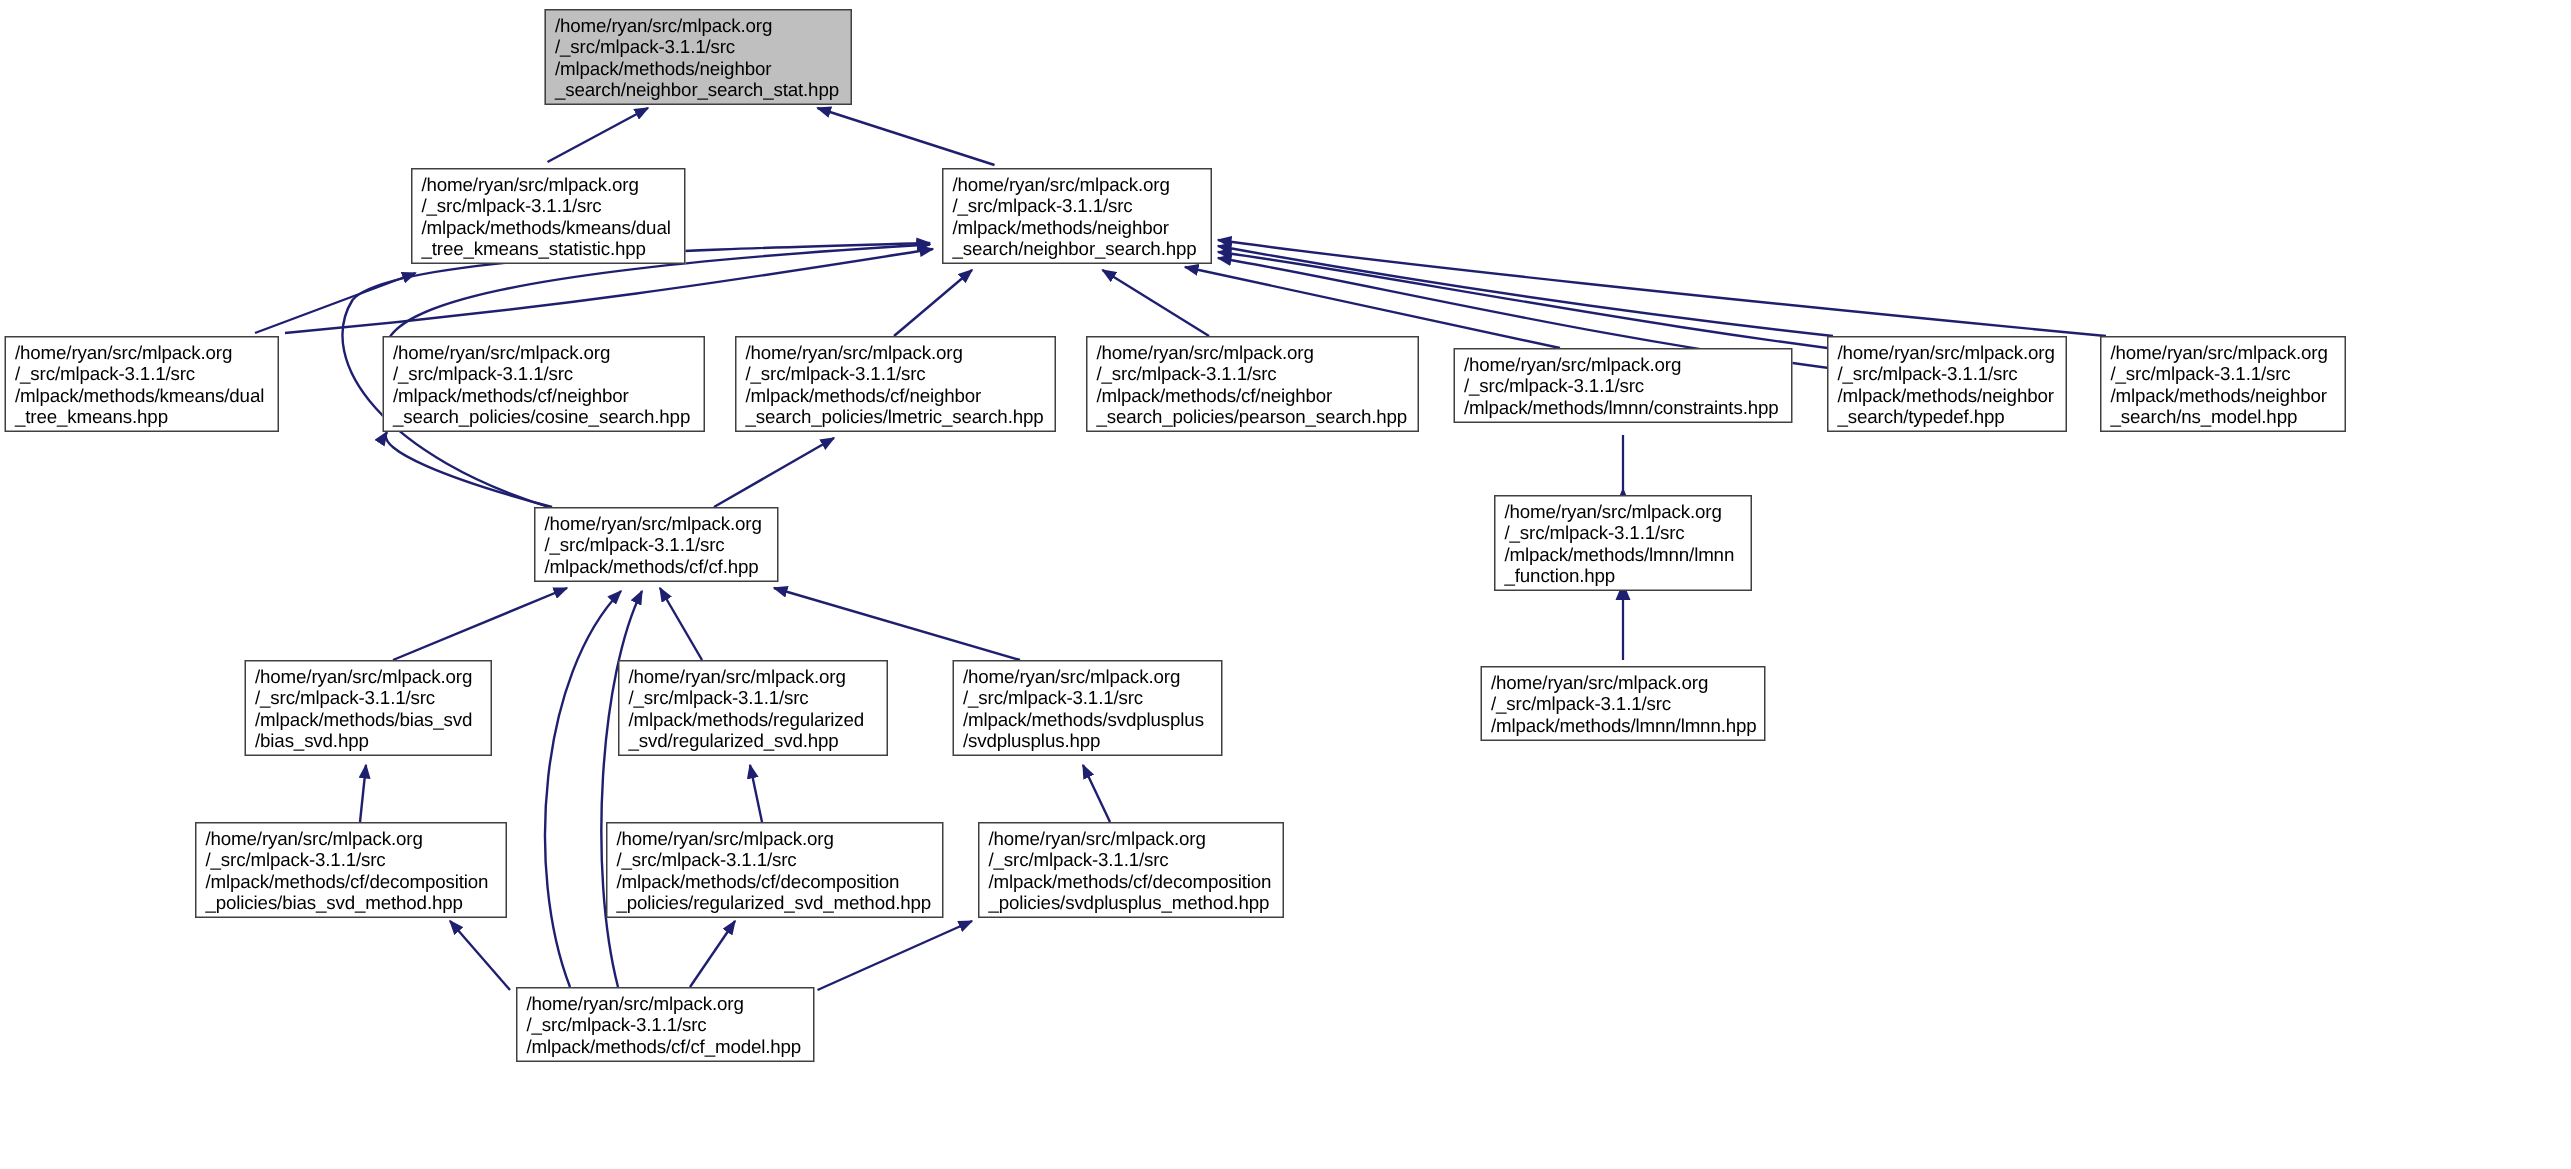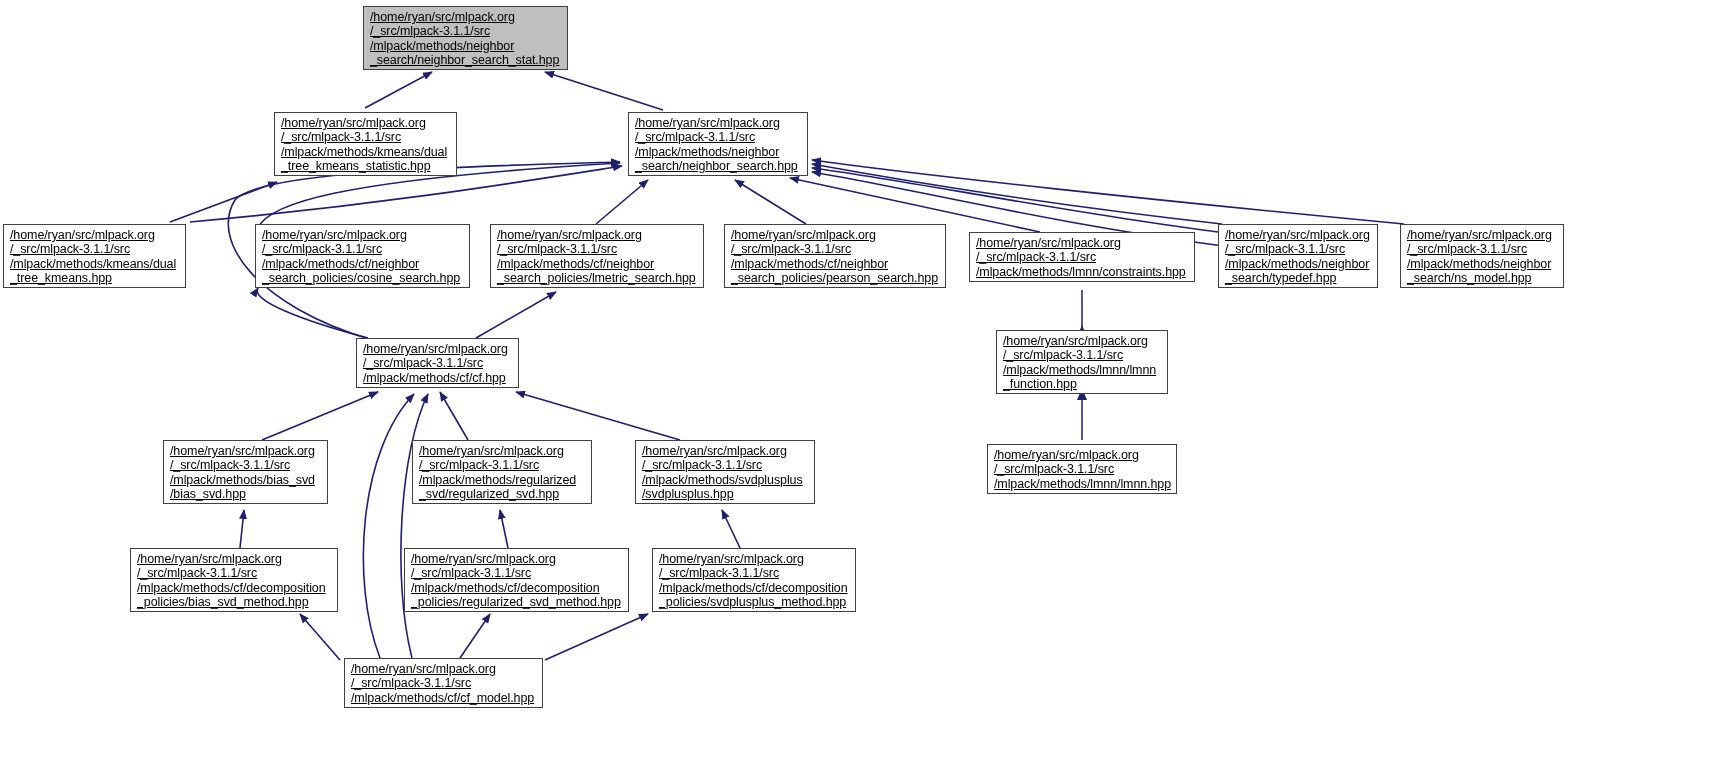--- a/index.html
+++ b/index.html
@@ -30,21 +30,20 @@
     border: 1px solid #404040;
     background: #ffffff;
     color: #000000;
     font-size: 12.5px;
     line-height: 14.4px;
     padding: 3px 5px 3px 6px;
     white-space: pre;
     text-align: left;
     letter-spacing: -0.1px;
     z-index: 2;
-    text-decoration: underline;
   }
   .node.root {
     background: #bfbfbf;
     border-color: #404040;
   }
 </style>
 </head>
 <body>
 
 <div id="graph">

